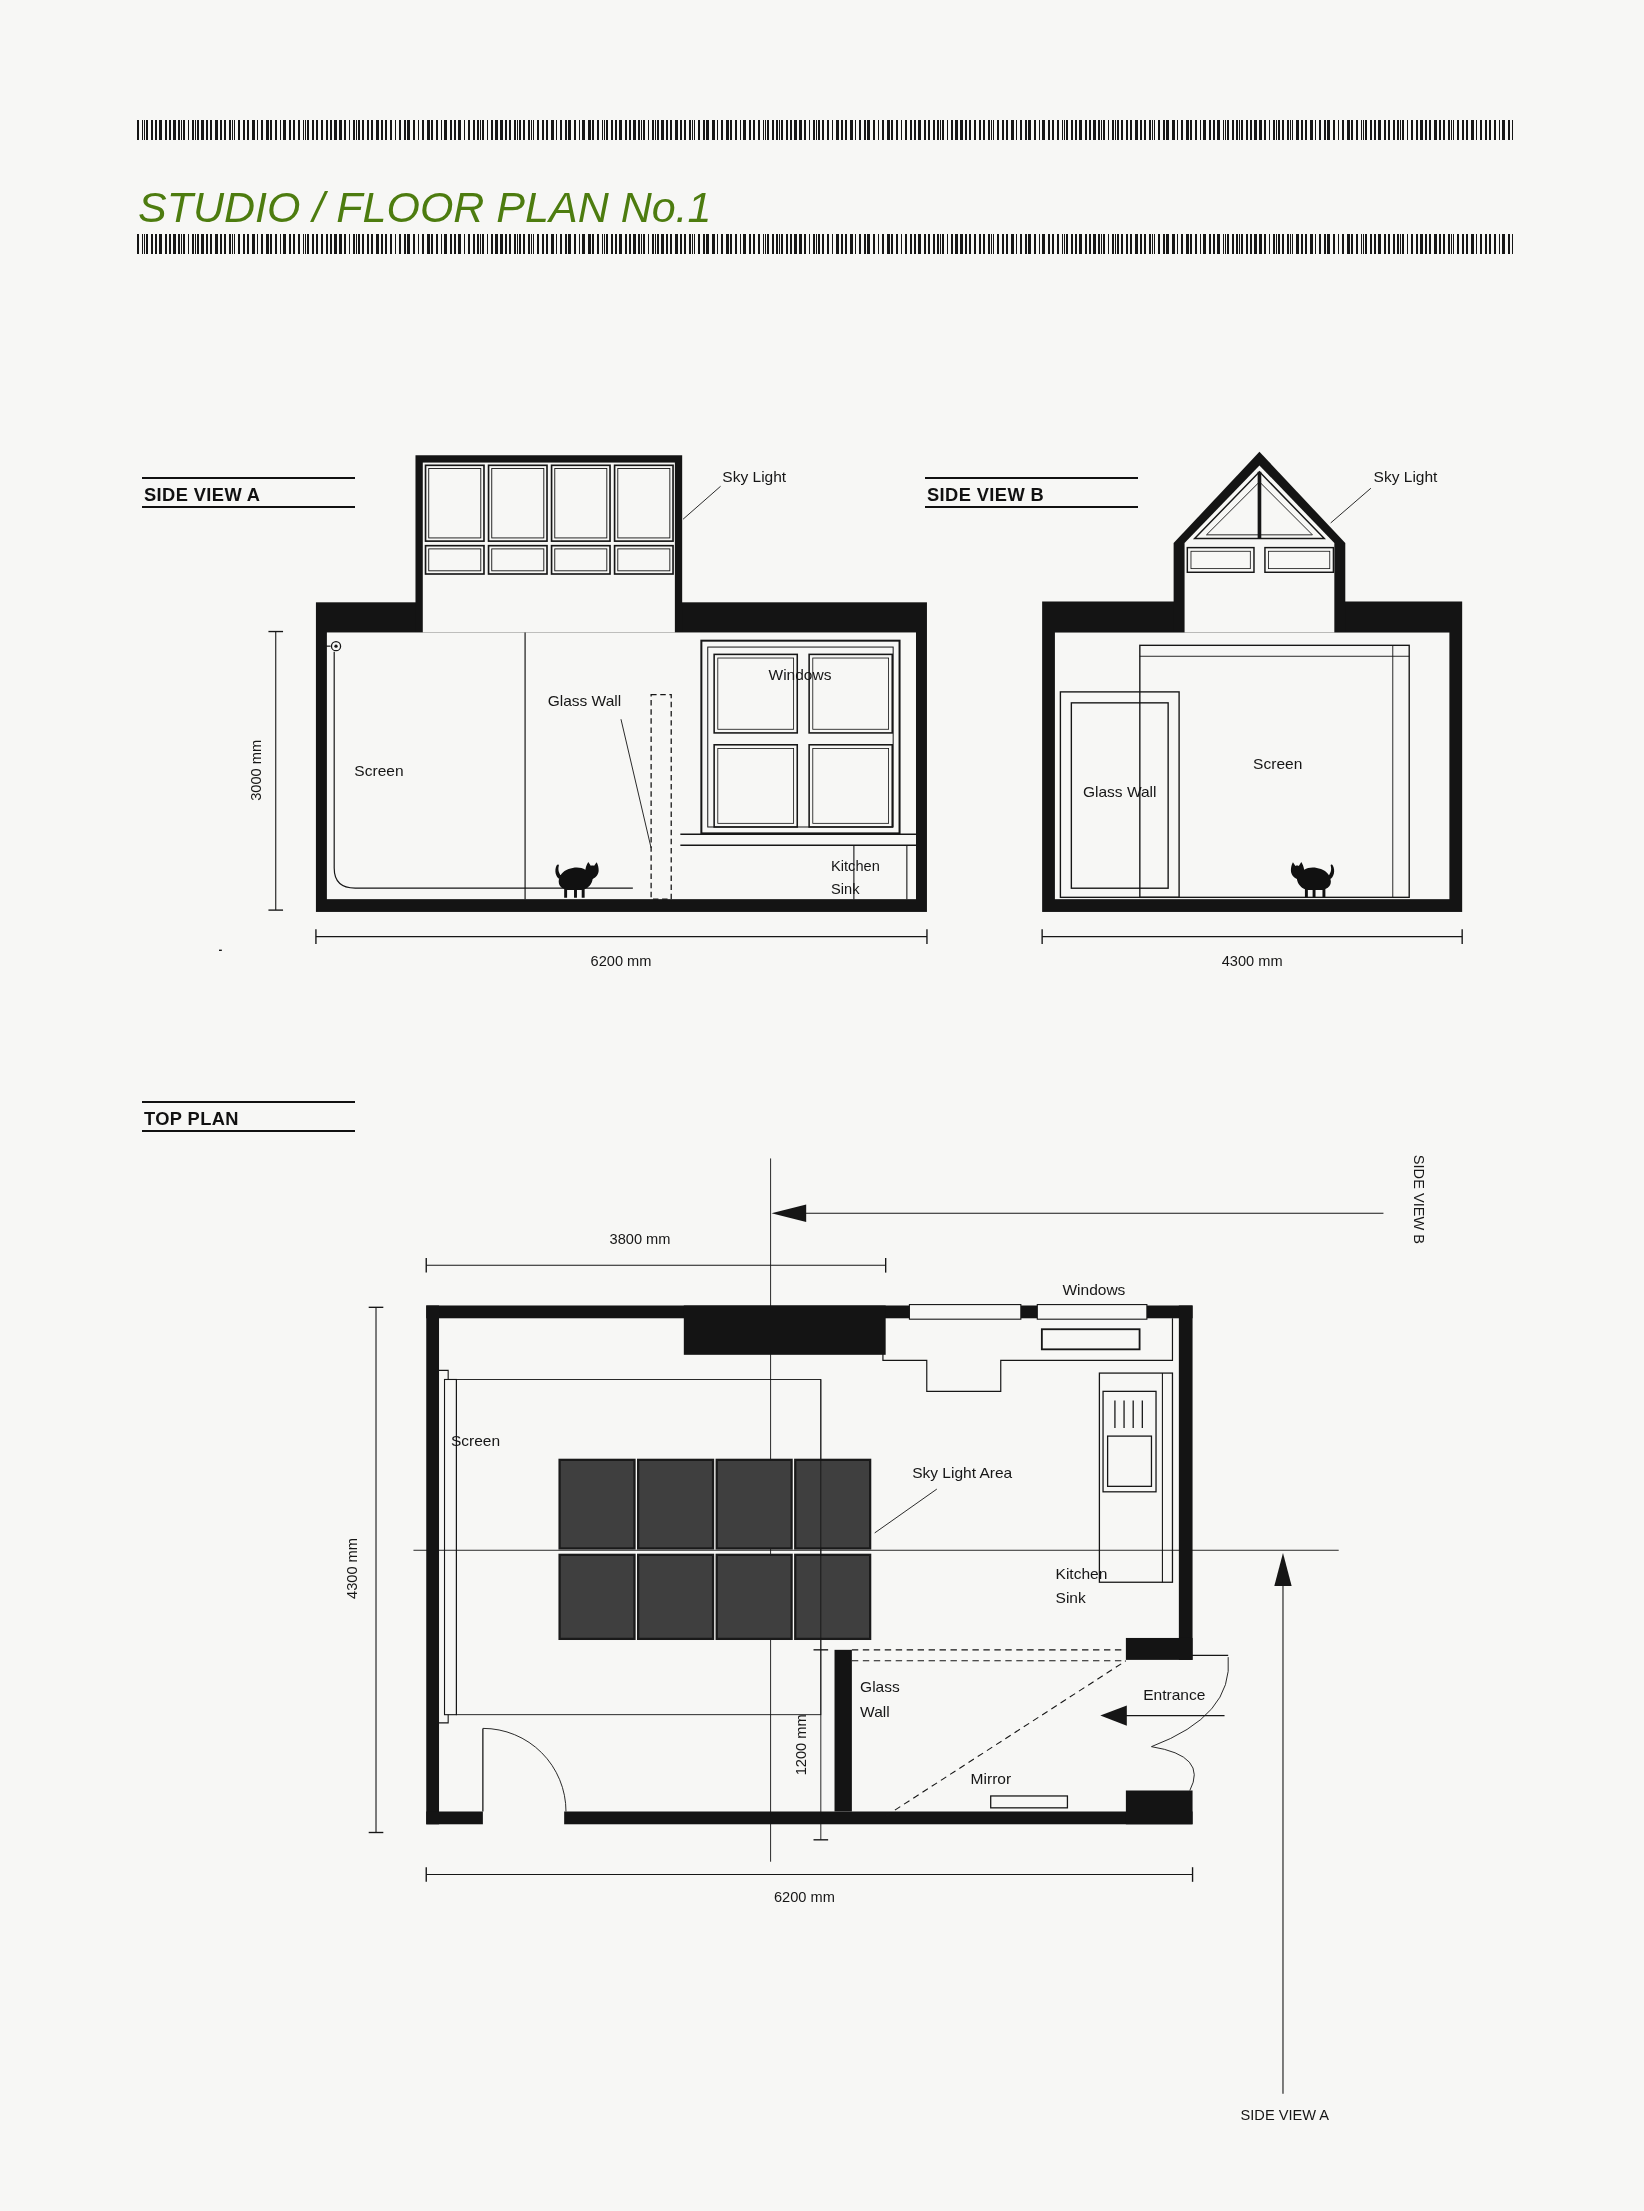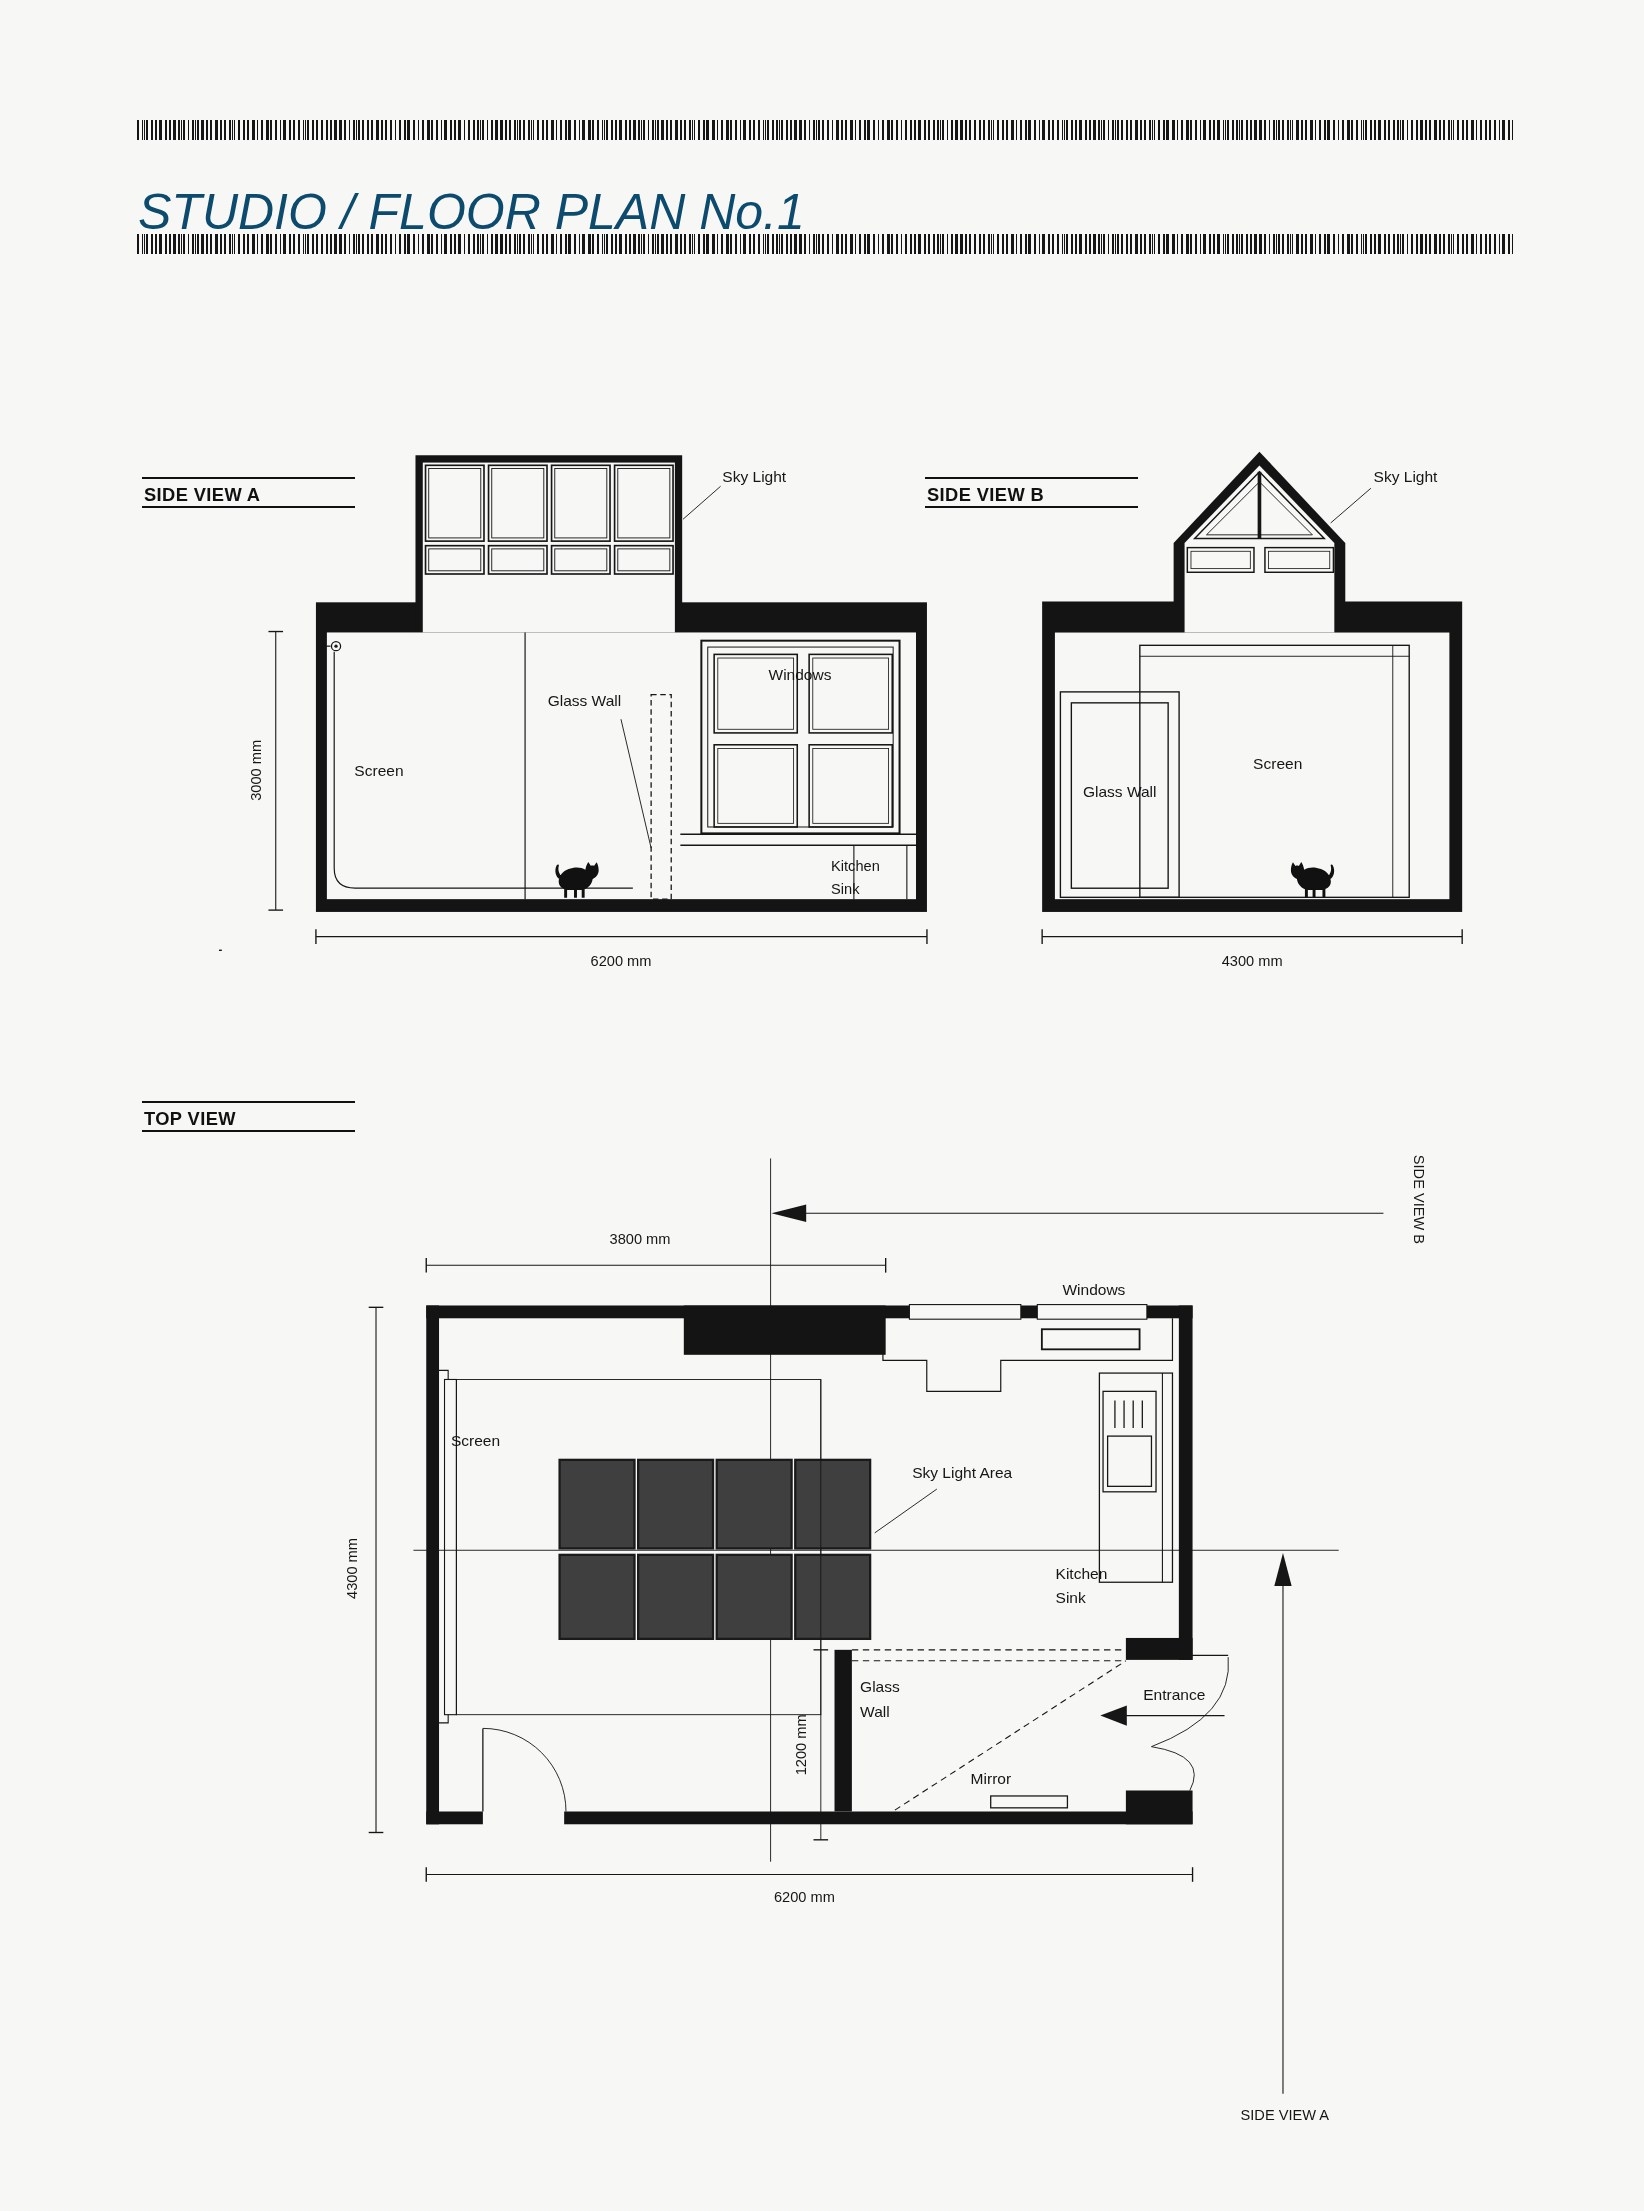--- a/index.html
+++ b/index.html
@@ -11,22 +11,22 @@
   .hatch{
     position:absolute;left:137px;width:1376px;
     background-image:
       repeating-linear-gradient(90deg,#151515 0 1.8px,transparent 1.8px 4.6px),
       repeating-linear-gradient(90deg,#151515 0 0.9px,transparent 0.9px 7.3px);
   }
   #hatch-top{top:120px;height:20px;}
   #hatch-bottom{top:234px;height:20px;}
   .page-title{
     position:absolute;left:138px;top:183px;
-    font-size:50px;font-style:italic;font-weight:400;letter-spacing:0px;
-    color:#0c4a6e;white-space:nowrap;
+    font-size:43px;font-style:italic;font-weight:400;letter-spacing:0px;
+    color:#4d7c0f;white-space:nowrap;
   }
   .sec-head{
     position:absolute;font-size:18.3px;font-weight:700;letter-spacing:0.4px;
     white-space:nowrap;color:#111;
   }
   .sec-rule{position:absolute;width:213px;height:1.8px;background:#111;}
   svg{position:absolute;}
   svg text{fill:#161616;font-family:"Liberation Sans", sans-serif;}
   .lbl{font-size:17px;}
   .lbl-s{font-size:16px;}
@@ -44,21 +44,21 @@
 
 <div class="sec-rule" style="left:142px;top:477px;"></div>
 <div class="sec-head" style="left:144px;top:484px;">SIDE VIEW A</div>
 <div class="sec-rule" style="left:142px;top:506px;"></div>
 
 <div class="sec-rule" style="left:925px;top:477px;"></div>
 <div class="sec-head" style="left:927px;top:484px;">SIDE VIEW B</div>
 <div class="sec-rule" style="left:925px;top:506px;"></div>
 
 <div class="sec-rule" style="left:142px;top:1101px;"></div>
-<div class="sec-head" style="left:144px;top:1108px;">TOP VIEW</div>
+<div class="sec-head" style="left:144px;top:1108px;">TOP PLAN</div>
 <div class="sec-rule" style="left:142px;top:1130px;"></div>
 
 <svg style="left:219px;top:437px;" width="772" height="548" viewBox="240 478 845 600">
 
   <g>
     <rect class="wall" x="346" y="659" width="669" height="339"></rect>
     <rect class="wall" x="455" y="498" width="292" height="194"></rect>
     <rect class="paper" x="358" y="692" width="645" height="292"></rect>
     <rect class="paper" x="463" y="506" width="276" height="186"></rect>
   </g>

